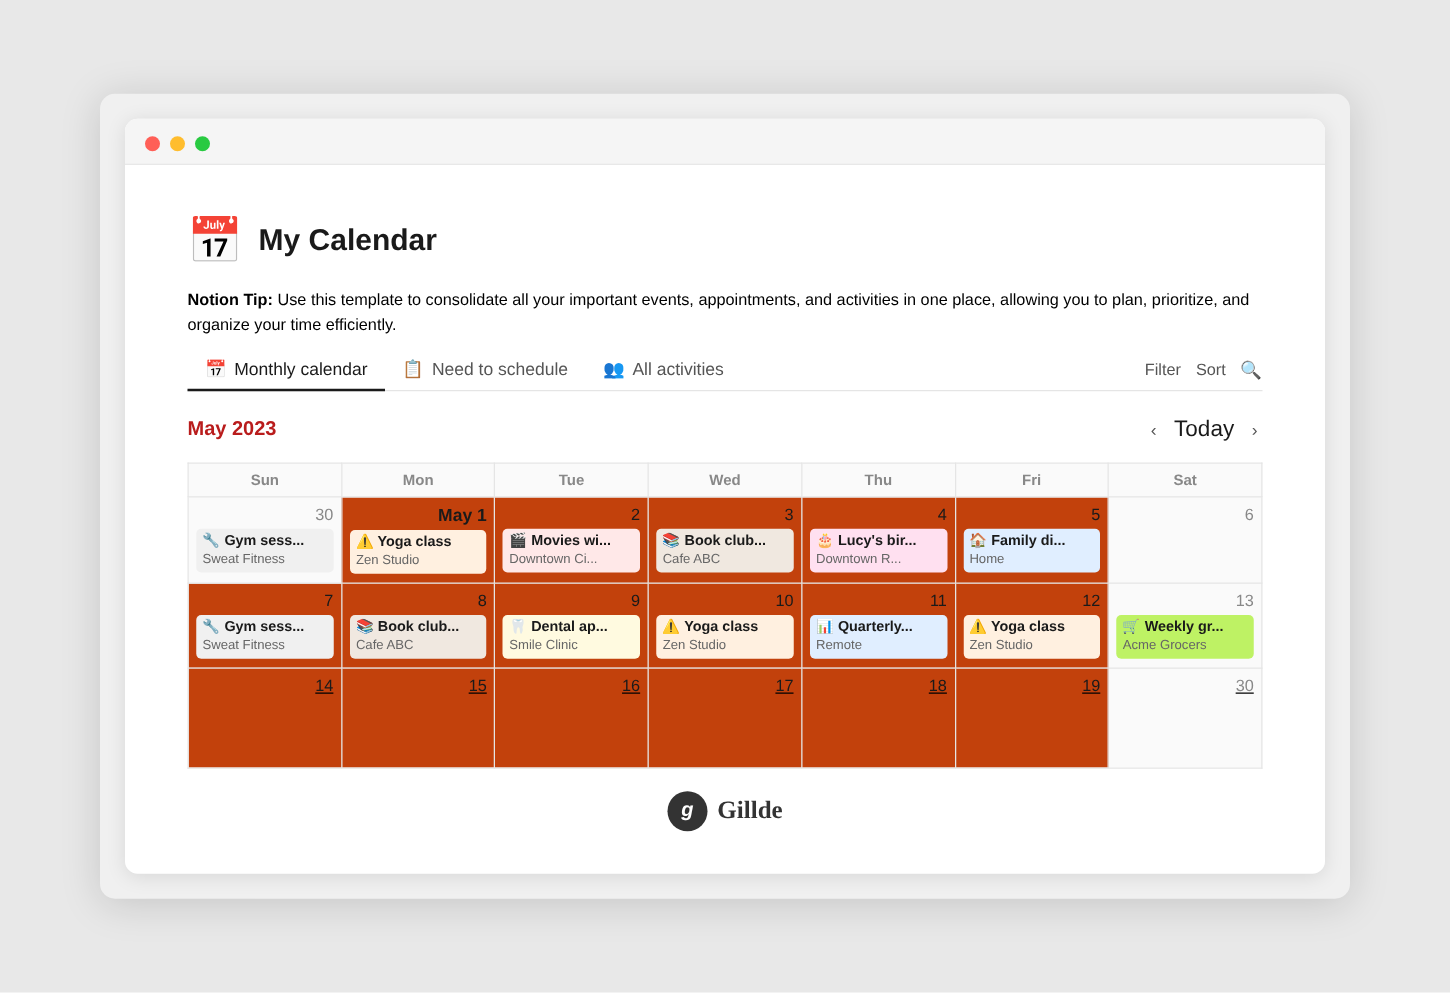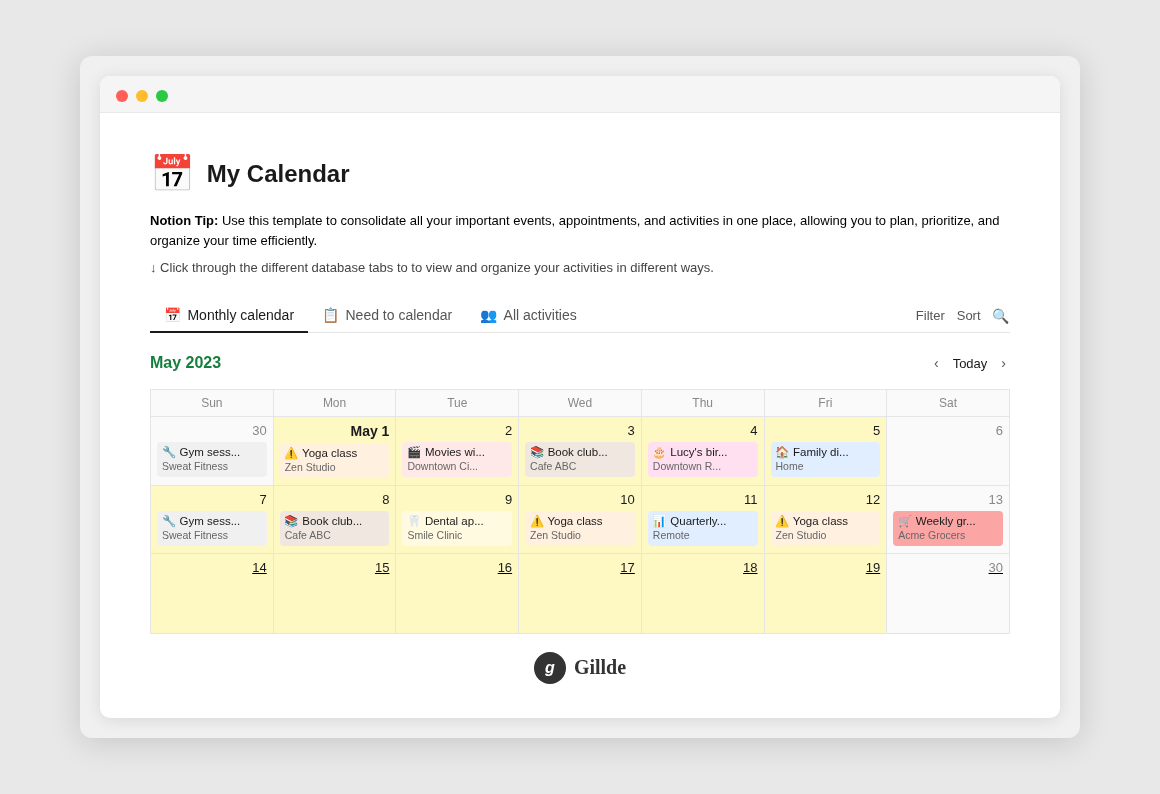--- a/index.html
+++ b/index.html
@@ -140,66 +140,66 @@
     .calendar-header {
       display: flex;
       align-items: center;
       justify-content: space-between;
       margin-bottom: 16px;
     }
 
     .cal-month-title {
       font-size: 16px;
       font-weight: 600;
-      color: #15803d;
+      color: #b91c1c;
     }
 
     .cal-nav {
       display: flex;
       align-items: center;
       gap: 10px;
     }
 
     .cal-nav-btn {
       cursor: pointer;
       color: #555;
       font-size: 14px;
       padding: 2px 4px;
     }
 
     .cal-today-btn {
-      font-size: 13px;
+      font-size: 18px;
       color: #1a1a1a;
       cursor: pointer;
       font-weight: 500;
     }
 
     .calendar-grid {
       width: 100%;
       border-collapse: collapse;
       border: 1px solid #e5e5e5;
     }
 
     .calendar-grid th {
       text-align: center;
       font-size: 12px;
       color: #888;
-      font-weight: 400;
+      font-weight: 700;
       padding: 6px 12px;
       background: #fafafa;
       border: 1px solid #e5e5e5;
     }
 
     .cal-cell {
       border: 1px solid #e5e5e5;
       vertical-align: top;
       padding: 4px 6px;
       width: 14.28%;
       min-height: 90px;
-      background: #fef9c3;
+      background: #c2410c;
     }
 
     .cal-cell.other-month {
       background: #fafafa;
       margin-left: 11px;
     }
 
     .cal-cell.weekend {
       background: #fafafa;
     }
@@ -224,21 +224,21 @@
 
     .event-card {
       border-radius: 4px;
       padding: 3px 5px;
       margin-bottom: 3px;
       font-size: 11.5px;
       line-height: 1.3;
     }
 
     .event-card .event-title {
-      font-weight: 400;
+      font-weight: 700;
       color: #1a1a1a;
       white-space: nowrap;
       overflow: hidden;
       text-overflow: ellipsis;
     }
 
     .event-card .event-location {
       color: #666;
       font-size: 10.5px;
       white-space: nowrap;
@@ -246,21 +246,21 @@
       text-overflow: ellipsis;
     }
 
     .event-gray { background: #f0f0f0; }
     .event-orange { background: #fff0e0; }
     .event-red { background: #ffe8e8; }
     .event-brown { background: #f0e8e0; }
     .event-pink { background: #ffe0f0; }
     .event-blue { background: #e0eeff; }
     .event-yellow { background: #fffae0; }
-    .event-green { background: #fca5a5; }
+    .event-green { background: #bef264; }
 
     .empty-row td {
       min-height: 80px;
       height: 80px;
       text-decoration: underline;
     }
 
     .footer {
       display: flex;
       align-items: center;
@@ -305,31 +305,30 @@
       <div class="page-header">
         <span class="page-icon">📅</span>
         <span class="page-title">My Calendar</span>
       </div>
 
       <p class="notion-tip">
         <strong>Notion Tip:</strong>
         <span> Use this template to consolidate all your important events, appointments, and activities in one place, allowing you to plan, prioritize, and organize your time efficiently.</span>
       </p>
 
-      <p class="click-hint">↓ Click through the different database tabs to to view and organize your activities in different ways.</p>
 
       <div class="tabs">
         <div class="tabs-left">
           <div class="tab active">
             <span class="tab-icon">📅</span>
             <span>Monthly calendar</span>
           </div>
           <div class="tab">
             <span class="tab-icon">📋</span>
-            <span>Need to calendar</span>
+            <span>Need to schedule</span>
           </div>
           <div class="tab">
             <span class="tab-icon">👥</span>
             <span>All activities</span>
           </div>
         </div>
         <div class="tabs-right">
           <span>Filter</span>
           <span>Sort</span>
           <span class="search-icon-btn">🔍</span>

